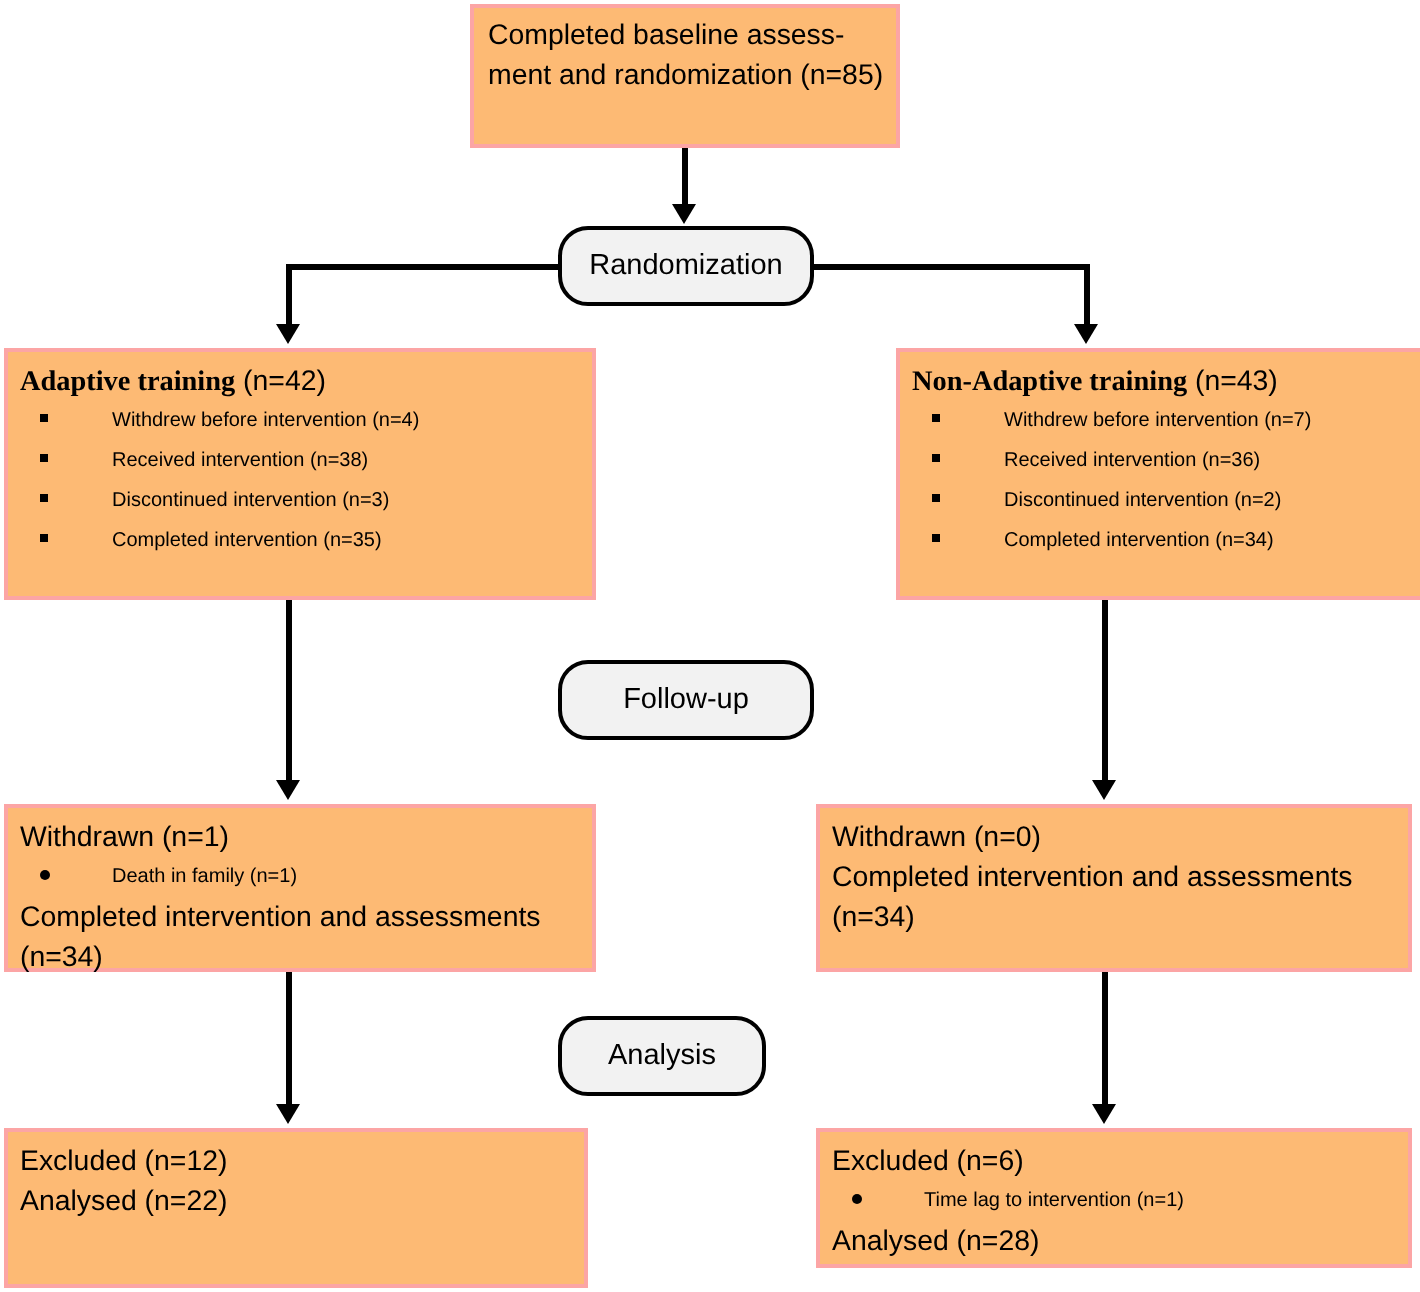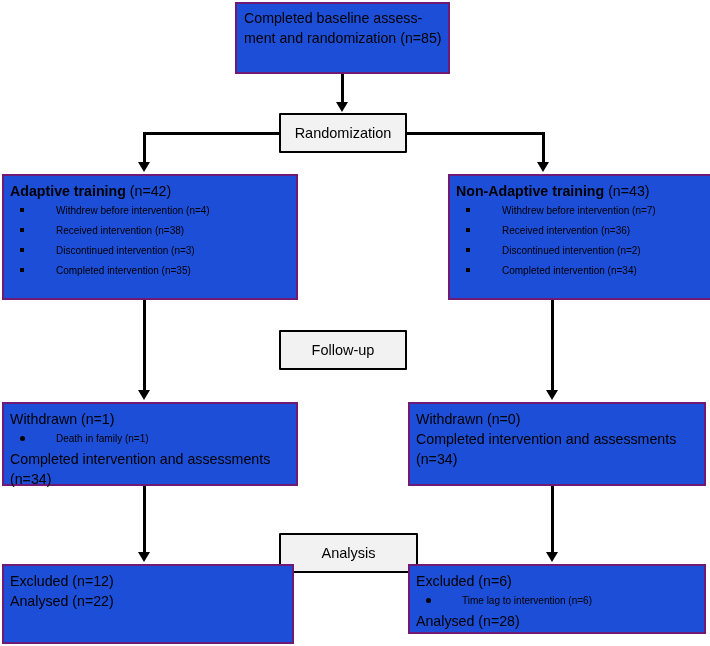--- a/index.html
+++ b/index.html
@@ -16,28 +16,28 @@
     width: 710px;
     height: 646px;
     background: #ffffff;
     overflow: hidden;
   }
 
   
   .box {
     position: absolute;
     box-sizing: border-box;
-    border: 2px solid #701a75;
-    background: #1d4ed8;
+    border: 2px solid #fca5a5;
+    background: #fdba74;
   }
   .stage-box {
     position: absolute;
     box-sizing: border-box;
     border: 2px solid #000000;
-    border-radius: 1px;
+    border-radius: 15px;
     background: #f2f2f2;
     display: flex;
     align-items: center;
     justify-content: center;
   }
   .stage-label {
     font-size: 14.5px;
     line-height: 1;
     color: #000000;
     white-space: nowrap;
@@ -49,21 +49,21 @@
     left: 6px;
     top: 5px;
     right: 4px;
   }
   .line {
     font-size: 14.2px;
     line-height: 20px;
     white-space: nowrap;
     color: #000000;
   }
-  .line.bold-head b { font-weight: bold; }
+  .line.bold-head b { font-weight: bold; font-family: Liberation Serif, serif; }
 
   .bullet-line {
     position: relative;
     font-size: 10px;
     line-height: 20px;
     white-space: nowrap;
     padding-left: 46px;
     color: #000000;
   }
   .bullet-line .bullet {
@@ -202,34 +202,34 @@
       <div class="line">Completed intervention and assessments</div>
       <div class="line">(n=34)</div>
     </div>
   </div>
 
   <div class="vline" style="left:143px; top:486px; height:70px;"></div>
   <div class="arrowhead" style="left:138px; top:552px;"></div>
   <div class="vline" style="left:551px; top:486px; height:70px;"></div>
   <div class="arrowhead" style="left:546px; top:552px;"></div>
 
-  <div class="stage-box" style="left:279px; top:533px; width:139px; height:40px;">
+  <div class="stage-box" style="left:279px; top:508px; width:104px; height:40px;">
     <span class="stage-label">Analysis</span>
   </div>
 
   <div class="box" style="left:2px; top:564px; width:292px; height:80px;padding-left:33px;">
     <div class="box-inner">
       <div class="line">Excluded (n=12)</div>
       <div class="line">Analysed  (n=22)</div>
     </div>
   </div>
 
   <div class="box" style="left:408px; top:564px; width:298px; height:70px;">
     <div class="box-inner">
       <div class="line">Excluded  (n=6)</div>
       <div class="bullet-line">
-        <span class="bullet"><i class="bullet-dot"></i></span><span>Time lag to intervention (n=6)</span>
+        <span class="bullet"><i class="bullet-dot"></i></span><span>Time lag to intervention (n=1)</span>
       </div>
       <div class="line">Analysed  (n=28)</div>
     </div>
   </div>
 
 </div>
 
 </body></html>

